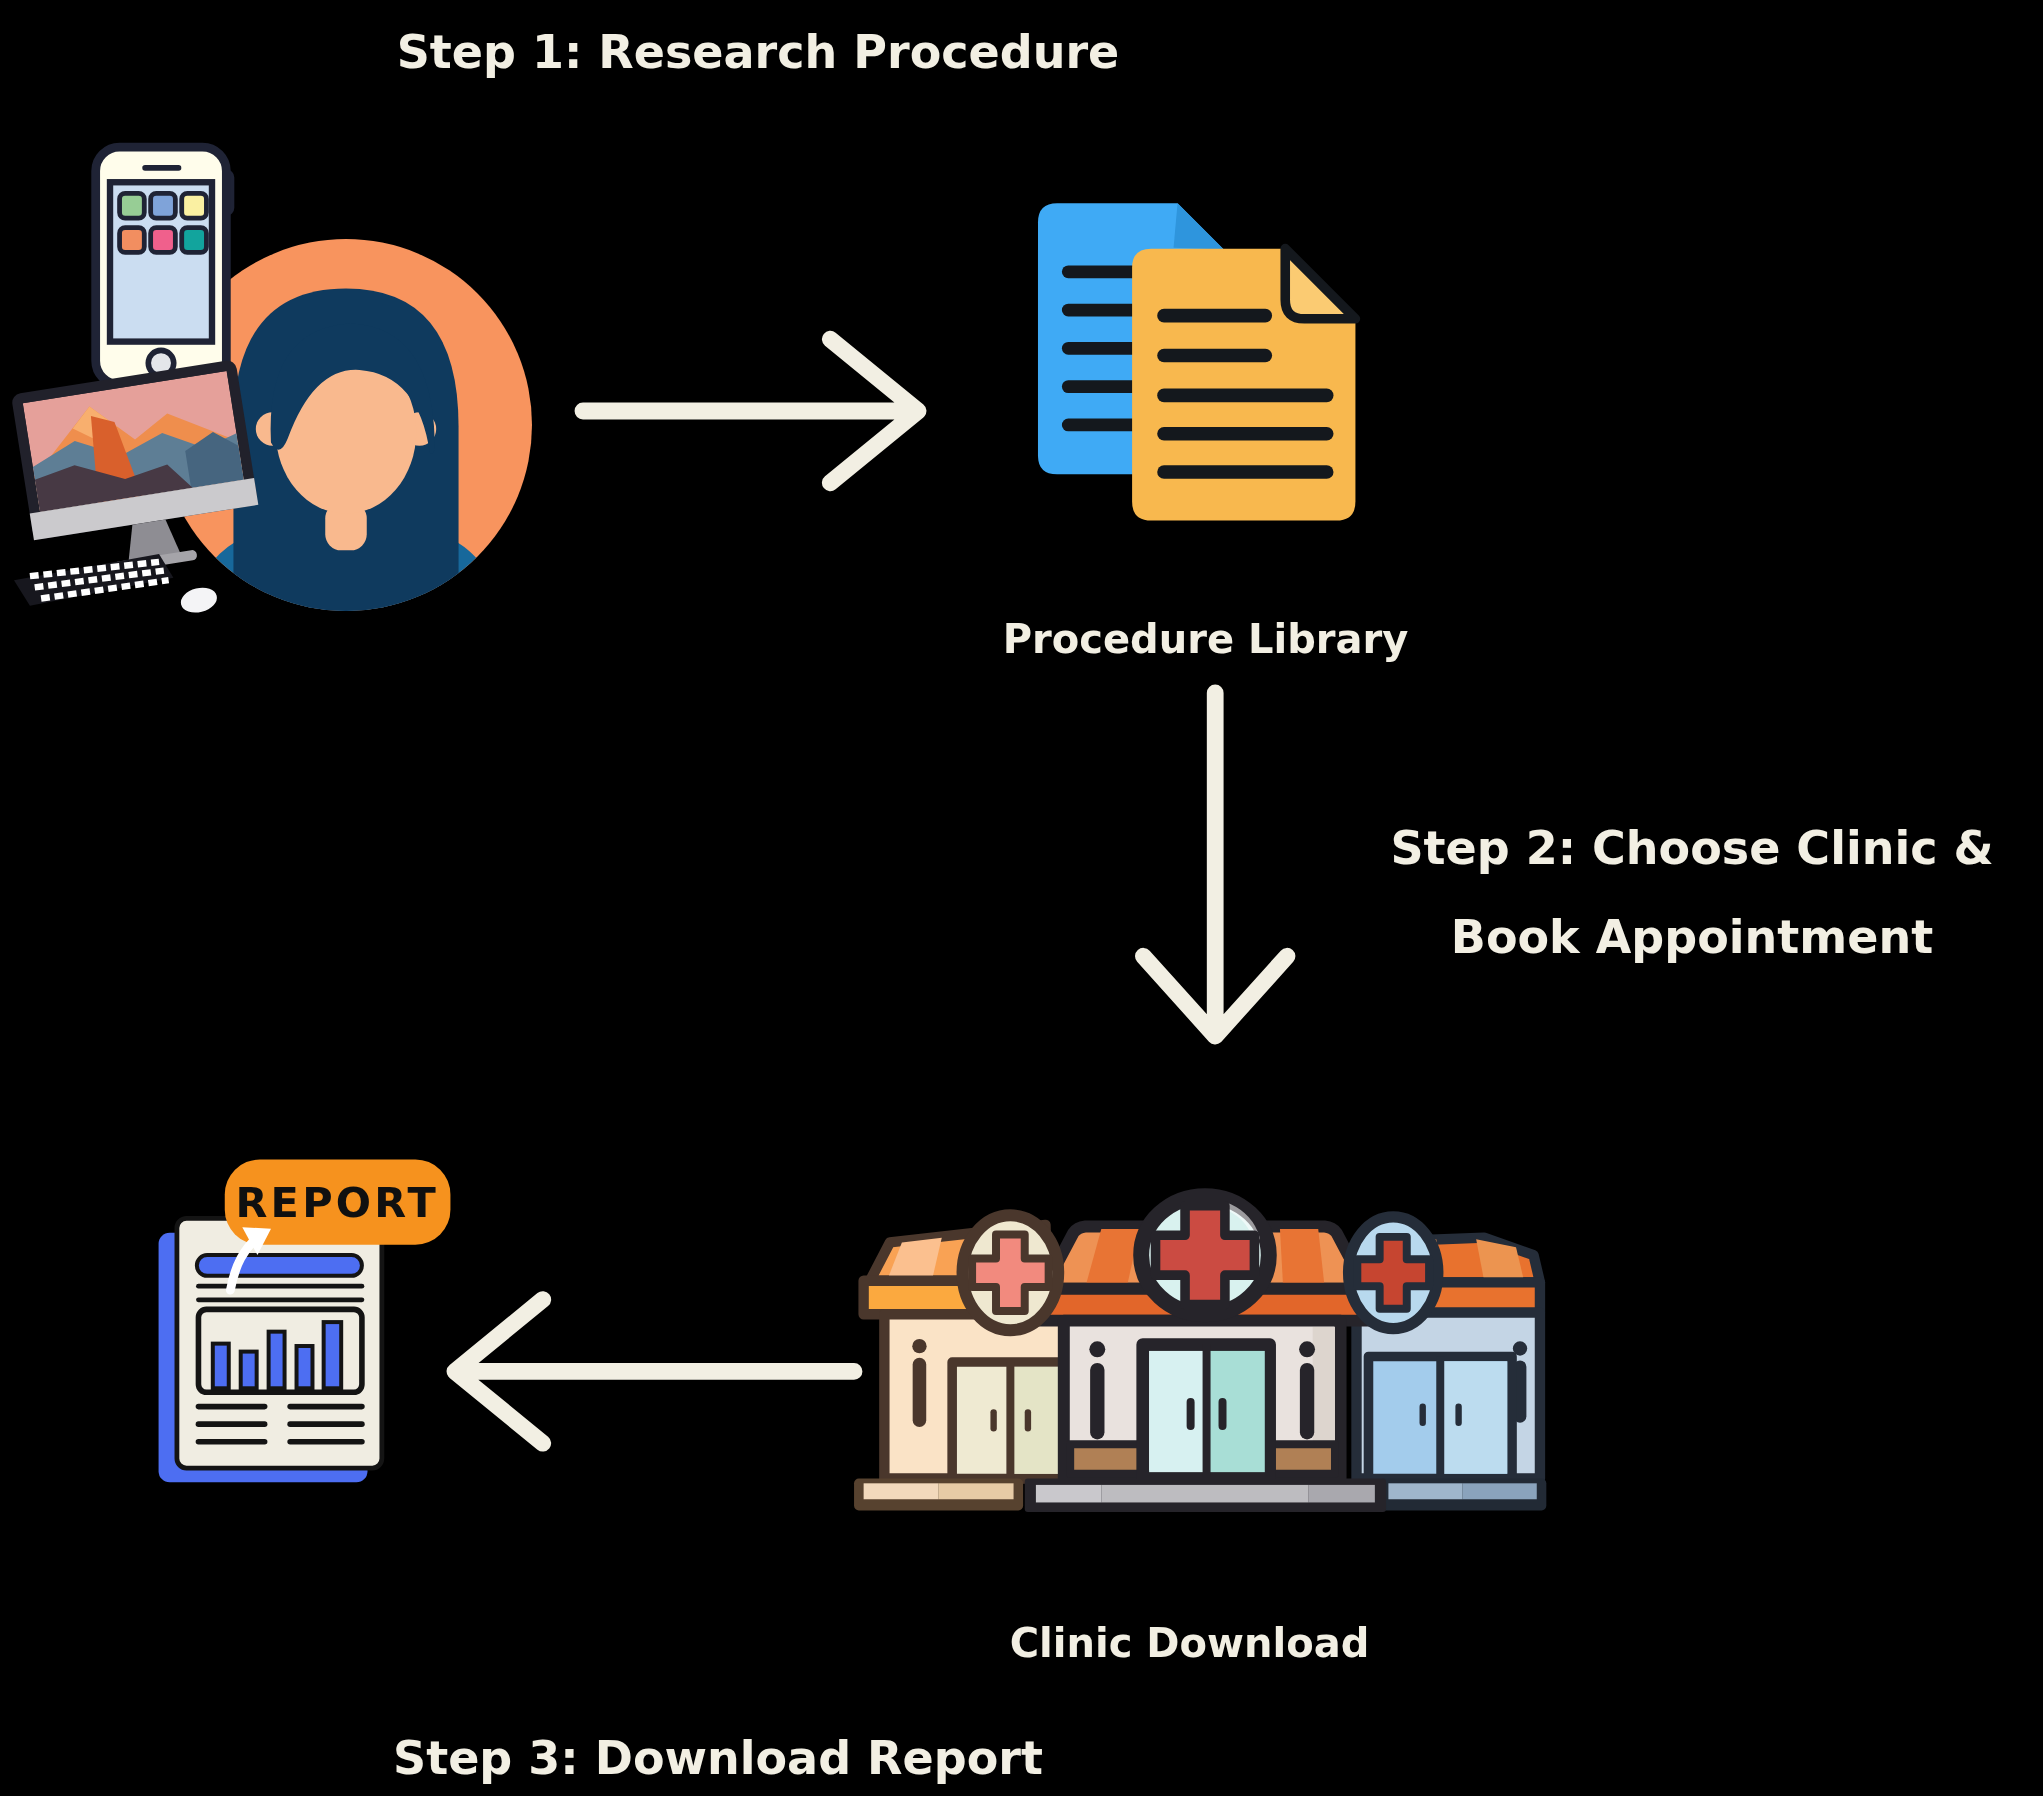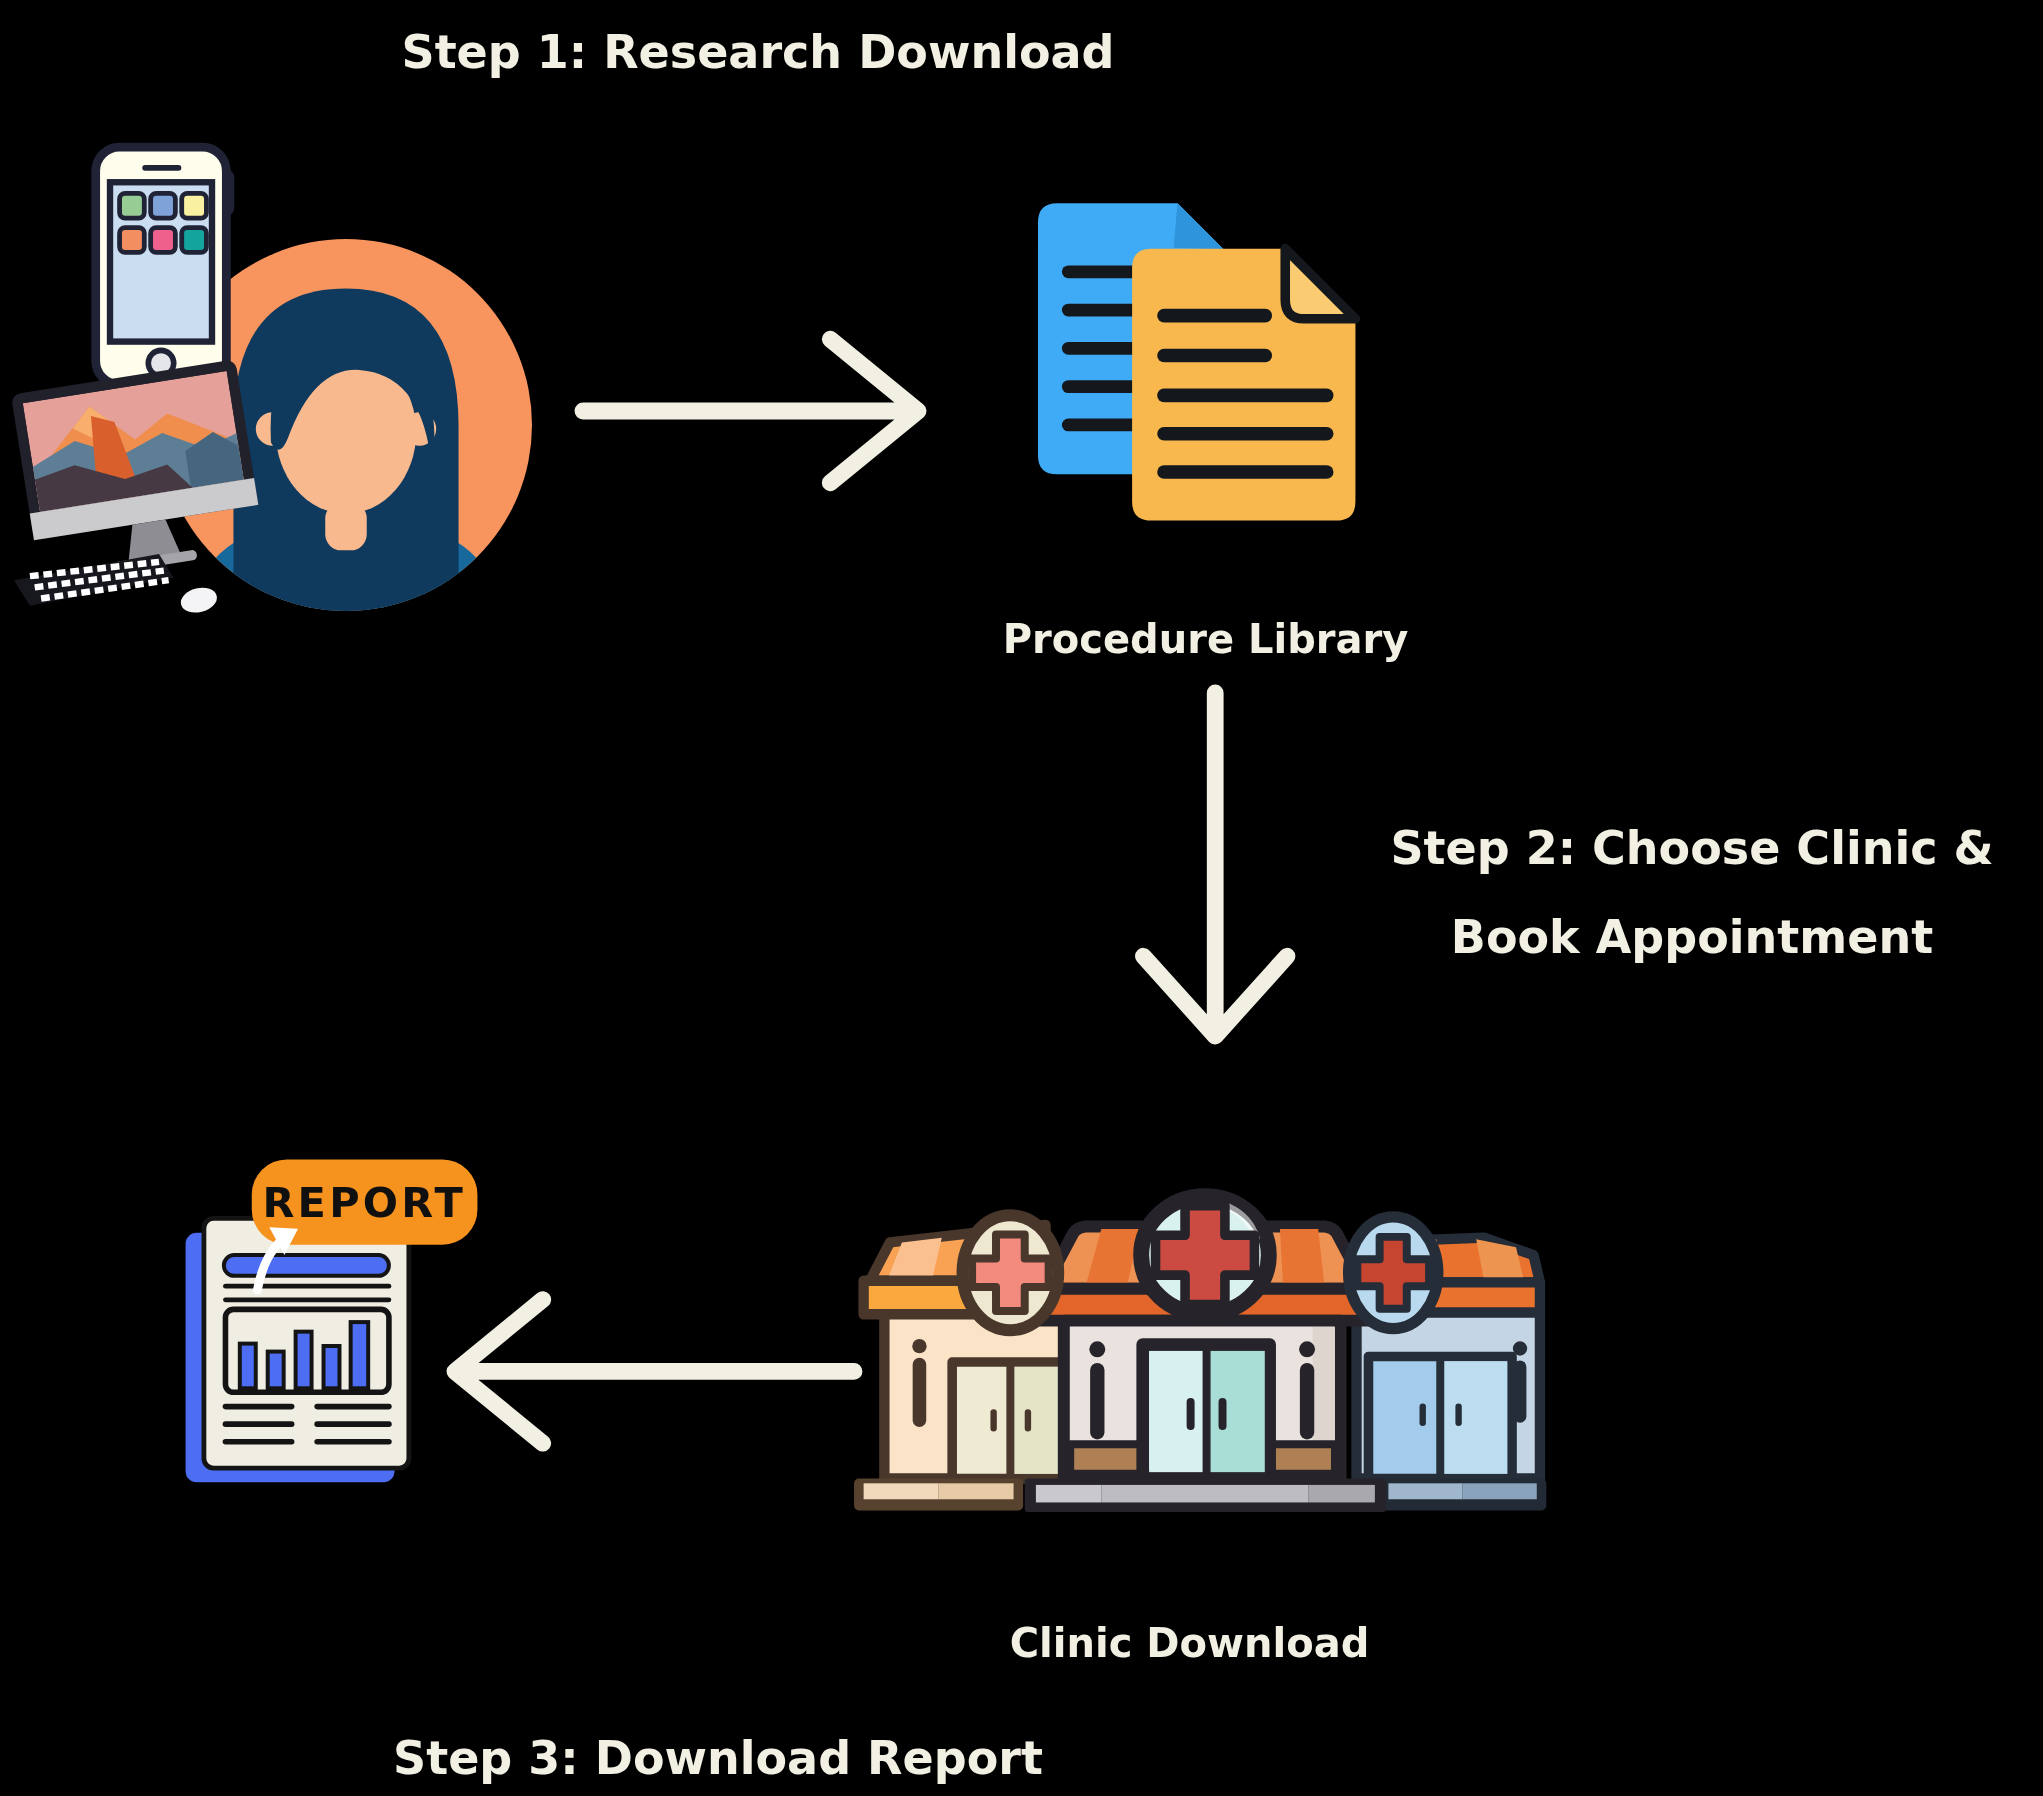--- a/index.html
+++ b/index.html
@@ -15,21 +15,21 @@
   .icon-label{
     color:#F2EFE3;font-weight:700;font-size:40px;text-align:center;line-height:48px;margin-top:28px;
   }
   svg{display:block;overflow:visible;}
 </style>
 </head>
 <body>
 
 <div class="canvas">
 
-  <div class="abs step-title" style="left:359px;top:8px;width:798px;">Step 1: Research Download</div>
+  <div class="abs step-title" style="left:359px;top:8px;width:798px;">Step 1: Research Procedure</div>
 
   <div class="abs" style="left:160px;top:239px;">
     <svg width="372" height="372" viewBox="0 0 466 466">
       <defs>
           <clipPath id="avclip">
             <circle cx="233" cy="233" r="233"></circle>
           </clipPath>
         </defs>
       <circle cx="233" cy="233" r="233" fill="#F8945E"></circle>
       <g clip-path="url(#avclip)">
@@ -220,21 +220,21 @@
   </div>
 
   <div class="abs icon-label" style="left:950px;top:1591px;width:479px;">Clinic Download</div>
 
   <div class="abs" style="left:435px;top:1289px;">
     <svg width="435" height="168" viewBox="0 0 545 210">
       <path d="M525,103 H30 M135,13 L25,103 L135,193" fill="none" stroke="#F2EFE3" stroke-width="21" stroke-linecap="round" stroke-linejoin="round"></path>
     </svg>
   </div>
 
-  <div class="abs" style="left:180px;top:1153px;">
+  <div class="abs" style="left:153px;top:1153px;">
     <svg width="307" height="335" viewBox="0 0 385 420">
       <rect x="7" y="100" width="262" height="313" rx="14" fill="#4D6EF2"></rect>
       <rect x="30" y="82" width="257" height="313" rx="12" fill="#F0EDE2" stroke="#141414" stroke-width="6"></rect>
       <rect x="55" y="128" width="207" height="26" rx="13" fill="#4D6EF2" stroke="#141414" stroke-width="5"></rect>
       <g stroke="#141414" stroke-width="6" stroke-linecap="round">
         <line x1="57" y1="167" x2="262" y2="167"></line>
         <line x1="57" y1="184" x2="262" y2="184"></line>
       </g>
       <rect x="57" y="196" width="205" height="104" rx="10" fill="none" stroke="#141414" stroke-width="7"></rect>
       <g fill="#4D6EF2" stroke="#141414" stroke-width="5">

